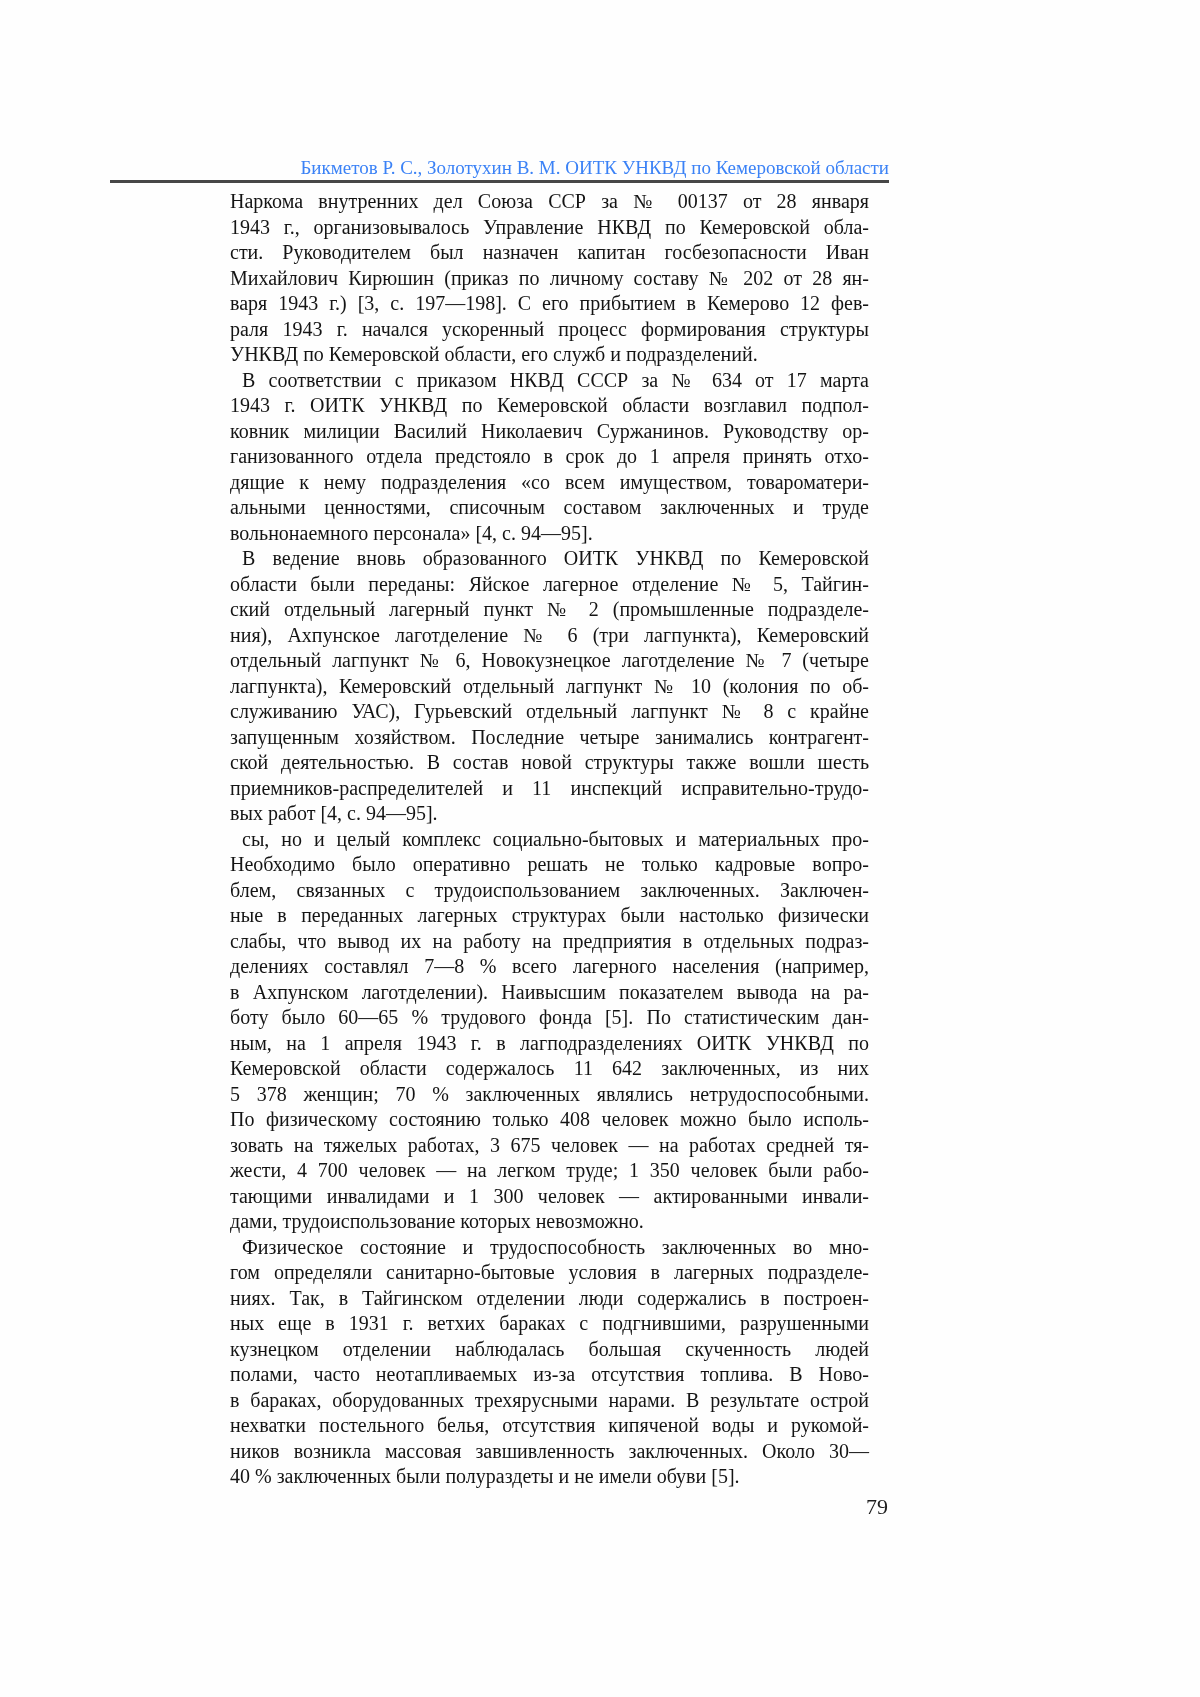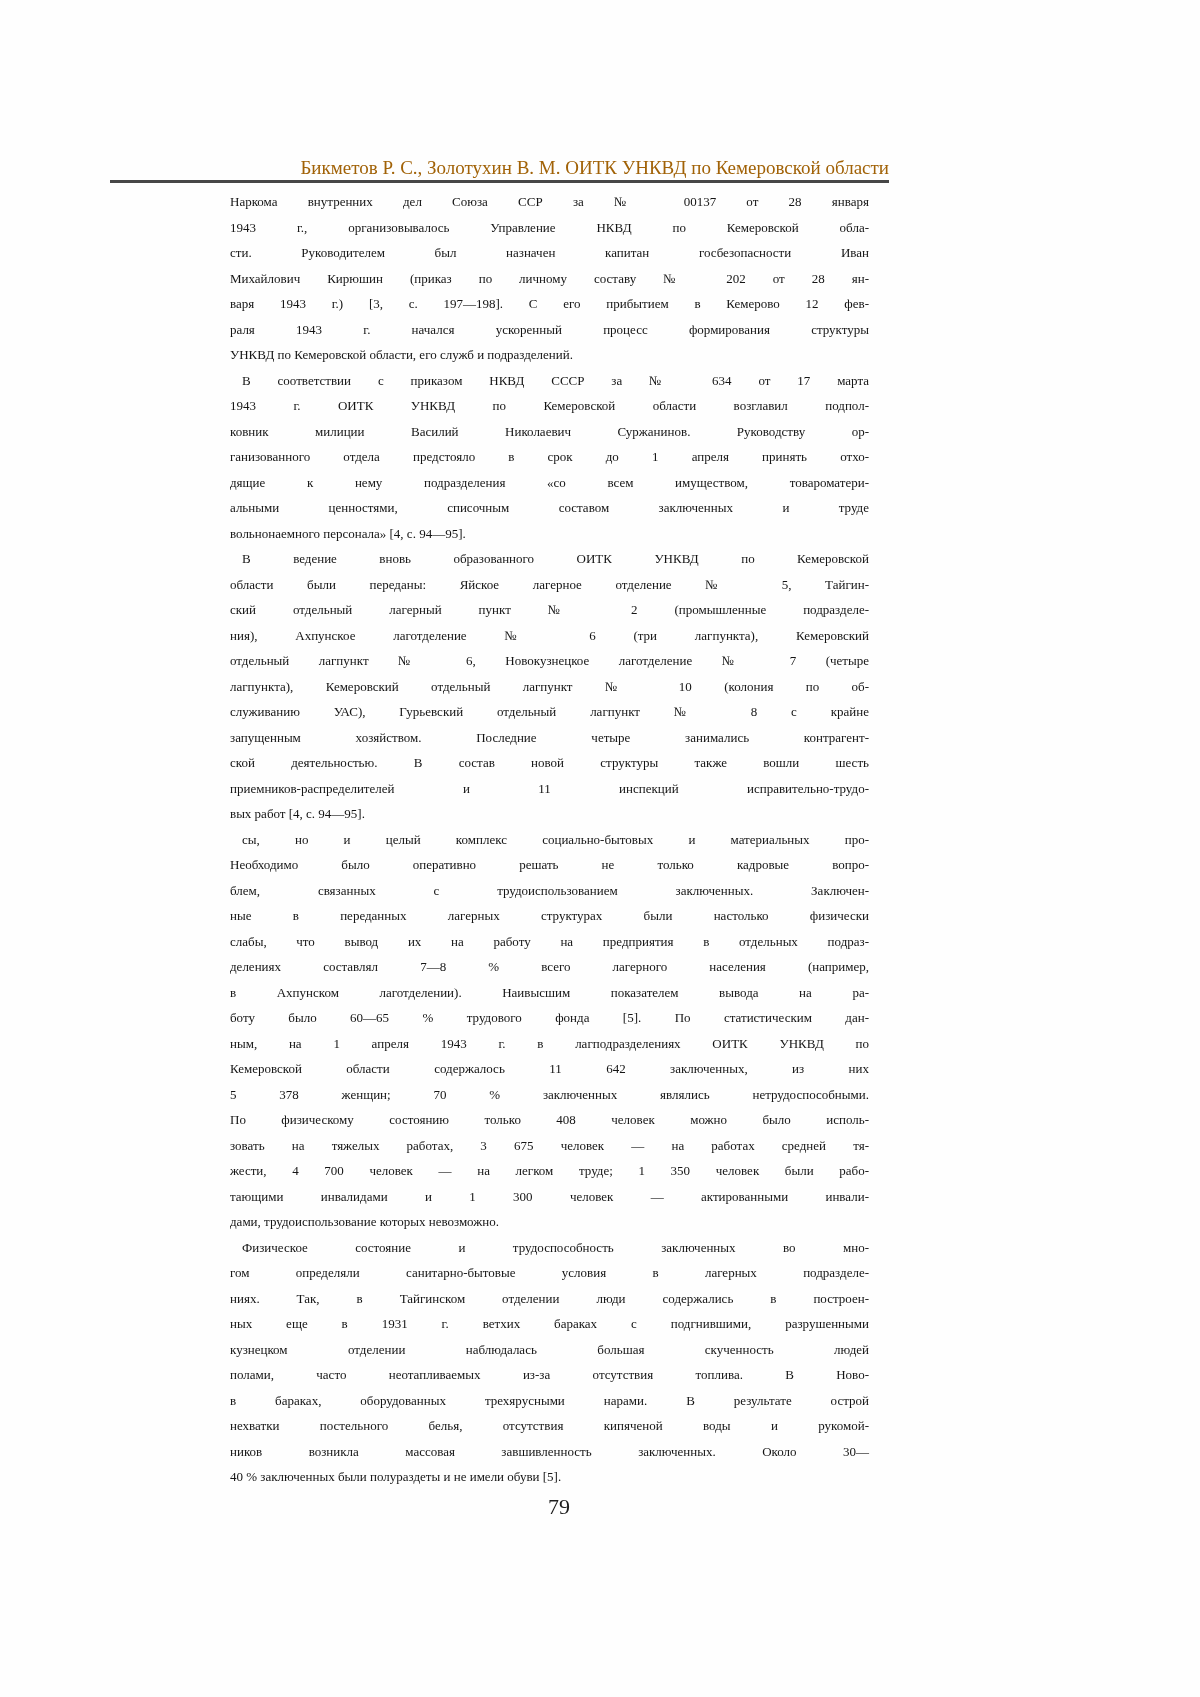--- a/index.html
+++ b/index.html
@@ -15,48 +15,48 @@
     position: absolute; inset: 0;
     background: #fefefe;
     overflow: hidden;
   }
   .running-header {
     position: absolute;
     top: 157px; left: 110px; width: 779px;
     text-align: right;
     font-size: 19px;
     line-height: 22px;
-    color: #a16207;
+    color: #3b82f6;
     white-space: nowrap;
   }
   .header-rule {
     position: absolute;
     top: 180px; left: 110px; width: 779px;
     height: 3px;
     background: #474747;
   }
   .body-text {
     position: absolute;
     top: 189px; left: 230px; width: 639px;
-    font-size: 13px;
+    font-size: 20px;
     line-height: 25.5px;
     color: #141414;
   }
   .para { margin: 0; }
   .para.indent .line:first-child { text-indent: 12px; font-family: Liberation Serif, serif; }
   .line {
     text-align: justify;
     text-align-last: justify;
     white-space: normal;
   }
   .line.last { text-align-last: left; }
   .page-number {
     position: absolute;
     top: 1494px; left: 230px; width: 658px;
-    text-align: center;
+    text-align: right;
     font-size: 22px;
     line-height: 26px;
     color: #1d1d1d;
   }
 </style>
 </head>
 <body>
 
 <div class="page">
 

